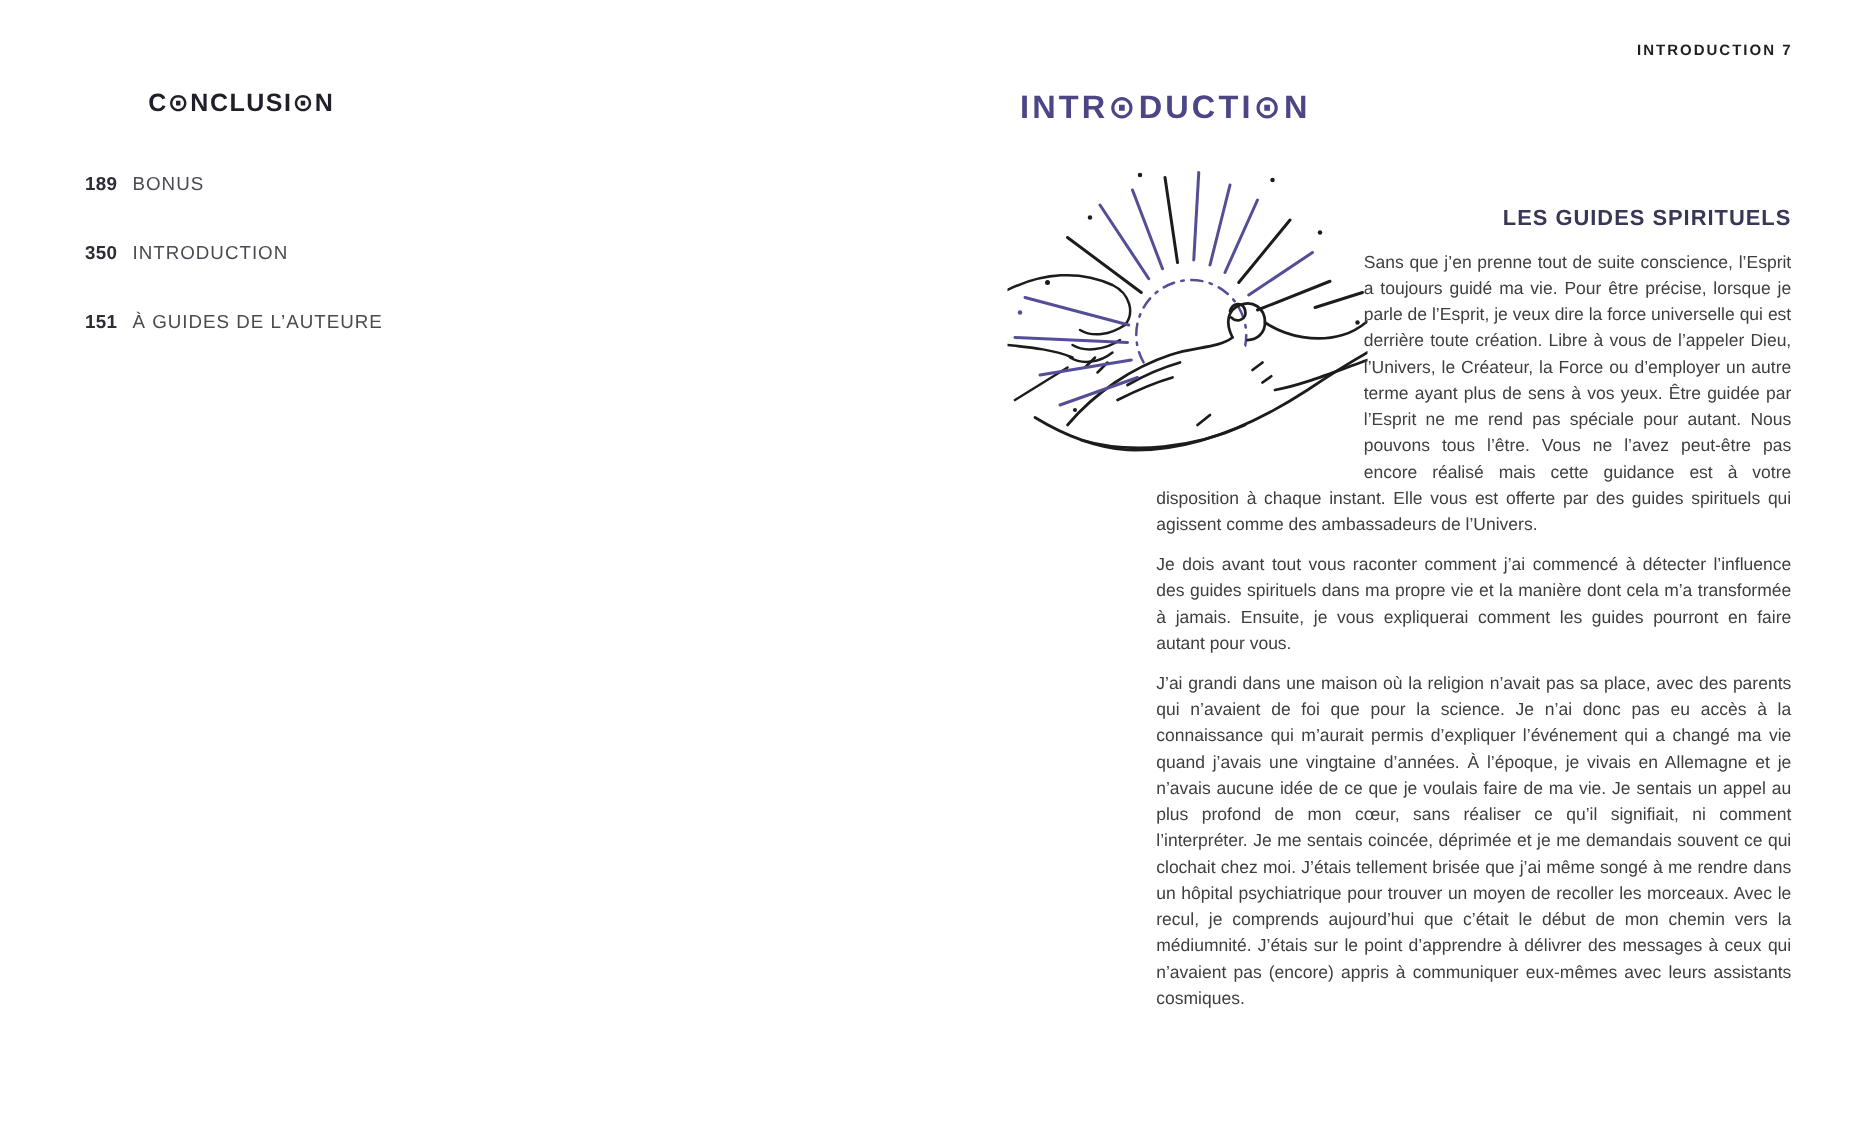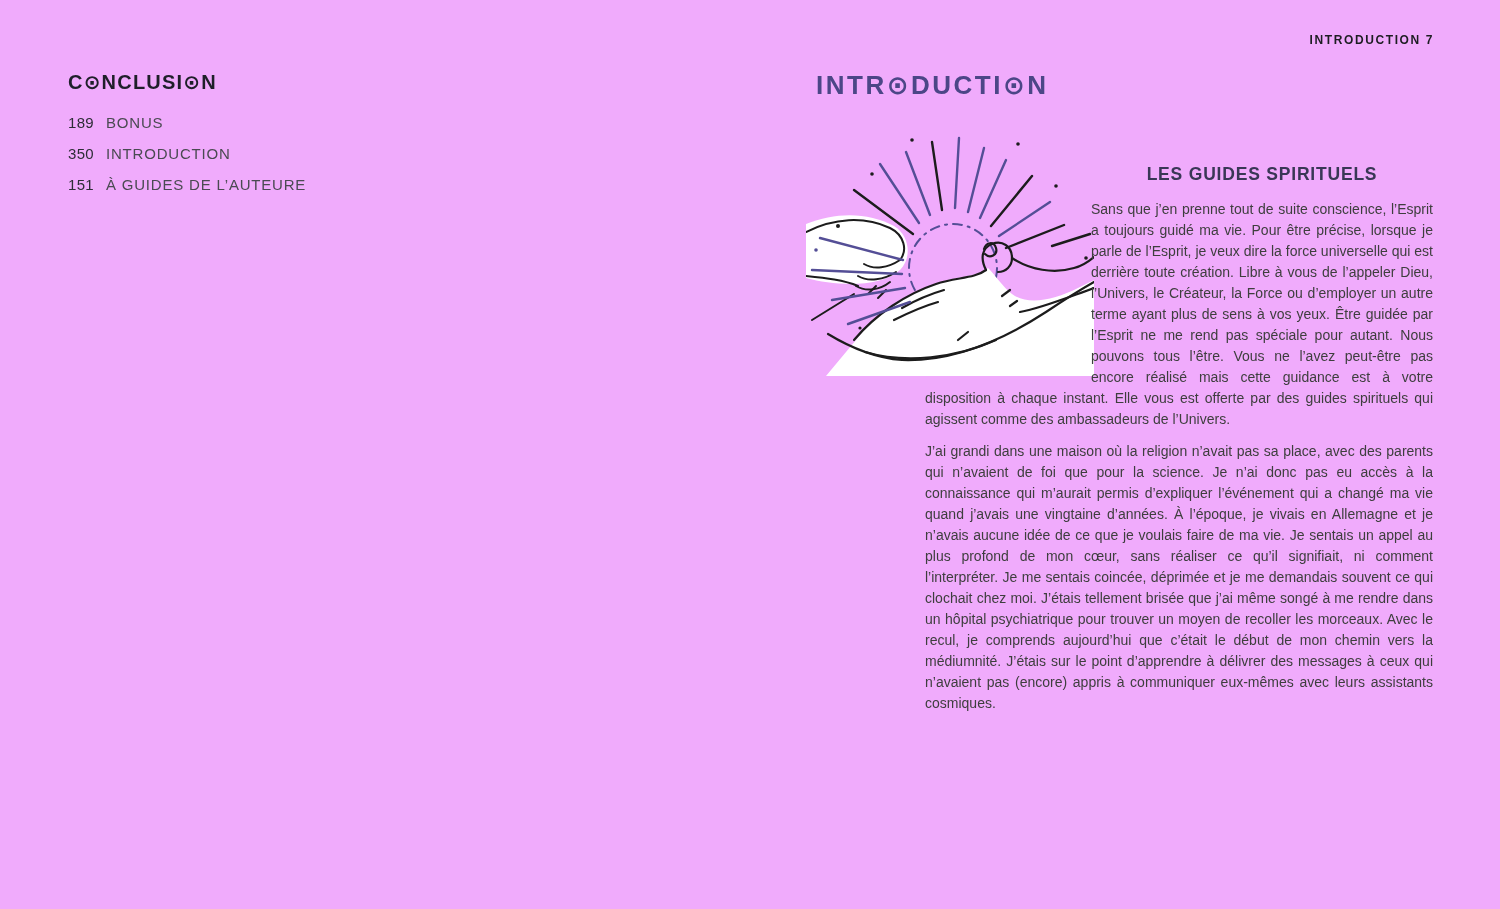--- a/index.html
+++ b/index.html
@@ -1,47 +1,47 @@
 <!DOCTYPE html>
 <html lang="fr"><head>
 <meta charset="utf-8">
 <style>
   html,body{margin:0;padding:0;background:#e8e8e8;}
   .spread{
-    position:relative;width:1500px;height:909px;background:#f0abfc;
+    position:relative;width:1500px;height:909px;background:#ffffff;
     font-family:"Liberation Sans","DejaVu Sans",sans-serif;overflow:hidden;
   }
   
   .running-header{
     position:absolute;top:33px;right:66px;
     font-size:12px;font-weight:700;letter-spacing:1.6px;color:#1d1d22;
   }
   
   .left-block{position:absolute;left:68px;top:70px;}
   .left-heading{
-    margin:0 0 20px 0;font-size:20px;font-weight:700;letter-spacing:1.2px;color:#1f1f2a;
+    margin:0 0 20px 12px;font-size:20px;font-weight:700;letter-spacing:1.2px;color:#1f1f2a;text-align:center;
   }
   .toc-row{display:flex;align-items:baseline;margin-bottom:14px;font-size:15px;letter-spacing:0.8px;}
-  .toc-num{width:38px;color:#2d2d37;font-weight:400;letter-spacing:0.3px;}
+  .toc-num{width:38px;color:#2d2d37;font-weight:700;letter-spacing:0.3px;margin-top:24px;}
   .toc-label{color:#4a4a52;}
   
   .chapter-title{
     position:absolute;left:816px;top:70px;margin:0;
     font-size:26px;font-weight:700;letter-spacing:2.5px;color:#4c4687;
   }
   .illustration{position:absolute;left:806px;top:128px;width:288px;height:248px;}
   .content{
     position:absolute;left:925px;top:162px;width:508px;
     font-size:14px;line-height:21px;color:#3e3e3e;text-align:justify;
     hyphens:auto;-webkit-hyphens:auto;
   }
   .illu-spacer{float:left;width:166px;height:222px;}
   .section-heading{
     margin:2px 0 14px 0;font-size:17.5px;font-weight:700;letter-spacing:0.8px;
-    color:#393756;text-align:center;
+    color:#393756;text-align:right;
   }
   .content p{margin:0 0 11px 0;}
 </style>
 </head>
 <body>
 
 <div class="spread">
 
   <div class="running-header">INTRODUCTION  7</div>
 
@@ -124,16 +124,17 @@
       <circle cx="280" cy="130" r="1.8" fill="#1c1c1c"></circle>
       <circle cx="10" cy="122" r="1.8" fill="#544e96"></circle>
       <circle cx="54" cy="200" r="1.6" fill="#1c1c1c"></circle>
     </g>
   </svg>
 
   <div class="content">
     <div class="illu-spacer"></div>
     <h3 class="section-heading">LES GUIDES SPIRITUELS</h3>
     <p>Sans que j’en prenne tout de suite conscience, l’Esprit a toujours guidé ma vie. Pour être précise, lorsque je parle de l’Esprit, je veux dire la force universelle qui est derrière toute création. Libre à vous de l’appeler Dieu, l’Univers, le Créateur, la Force ou d’employer un autre terme ayant plus de sens à vos yeux. Être guidée par l’Esprit ne me rend pas spéciale pour autant. Nous pouvons tous l’être. Vous ne l’avez peut-être pas encore réalisé mais cette guidance est à votre disposition à chaque instant. Elle vous est offerte par des guides spirituels qui agissent comme des ambassadeurs de l’Univers.</p>
+    <p>Je dois avant tout vous raconter comment j’ai commencé à détecter l’influence des guides spirituels dans ma propre vie et la manière dont cela m’a transformée à jamais. Ensuite, je vous expliquerai comment les guides pourront en faire autant pour vous.</p>
     <p>J’ai grandi dans une maison où la religion n’avait pas sa place, avec des parents qui n’avaient de foi que pour la science. Je n’ai donc pas eu accès à la connaissance qui m’aurait permis d’expliquer l’événement qui a changé ma vie quand j’avais une vingtaine d’années. À l’époque, je vivais en Allemagne et je n’avais aucune idée de ce que je voulais faire de ma vie. Je sentais un appel au plus profond de mon cœur, sans réaliser ce qu’il signifiait, ni comment l’interpréter. Je me sentais coincée, déprimée et je me demandais souvent ce qui clochait chez moi. J’étais tellement brisée que j’ai même songé à me rendre dans un hôpital psychiatrique pour trouver un moyen de recoller les morceaux. Avec le recul, je comprends aujourd’hui que c’était le début de mon chemin vers la médiumnité. J’étais sur le point d’apprendre à délivrer des messages à ceux qui n’avaient pas (encore) appris à communiquer eux-mêmes avec leurs assistants cosmiques.</p>
   </div>
 
 </div>
 
 </body></html>

